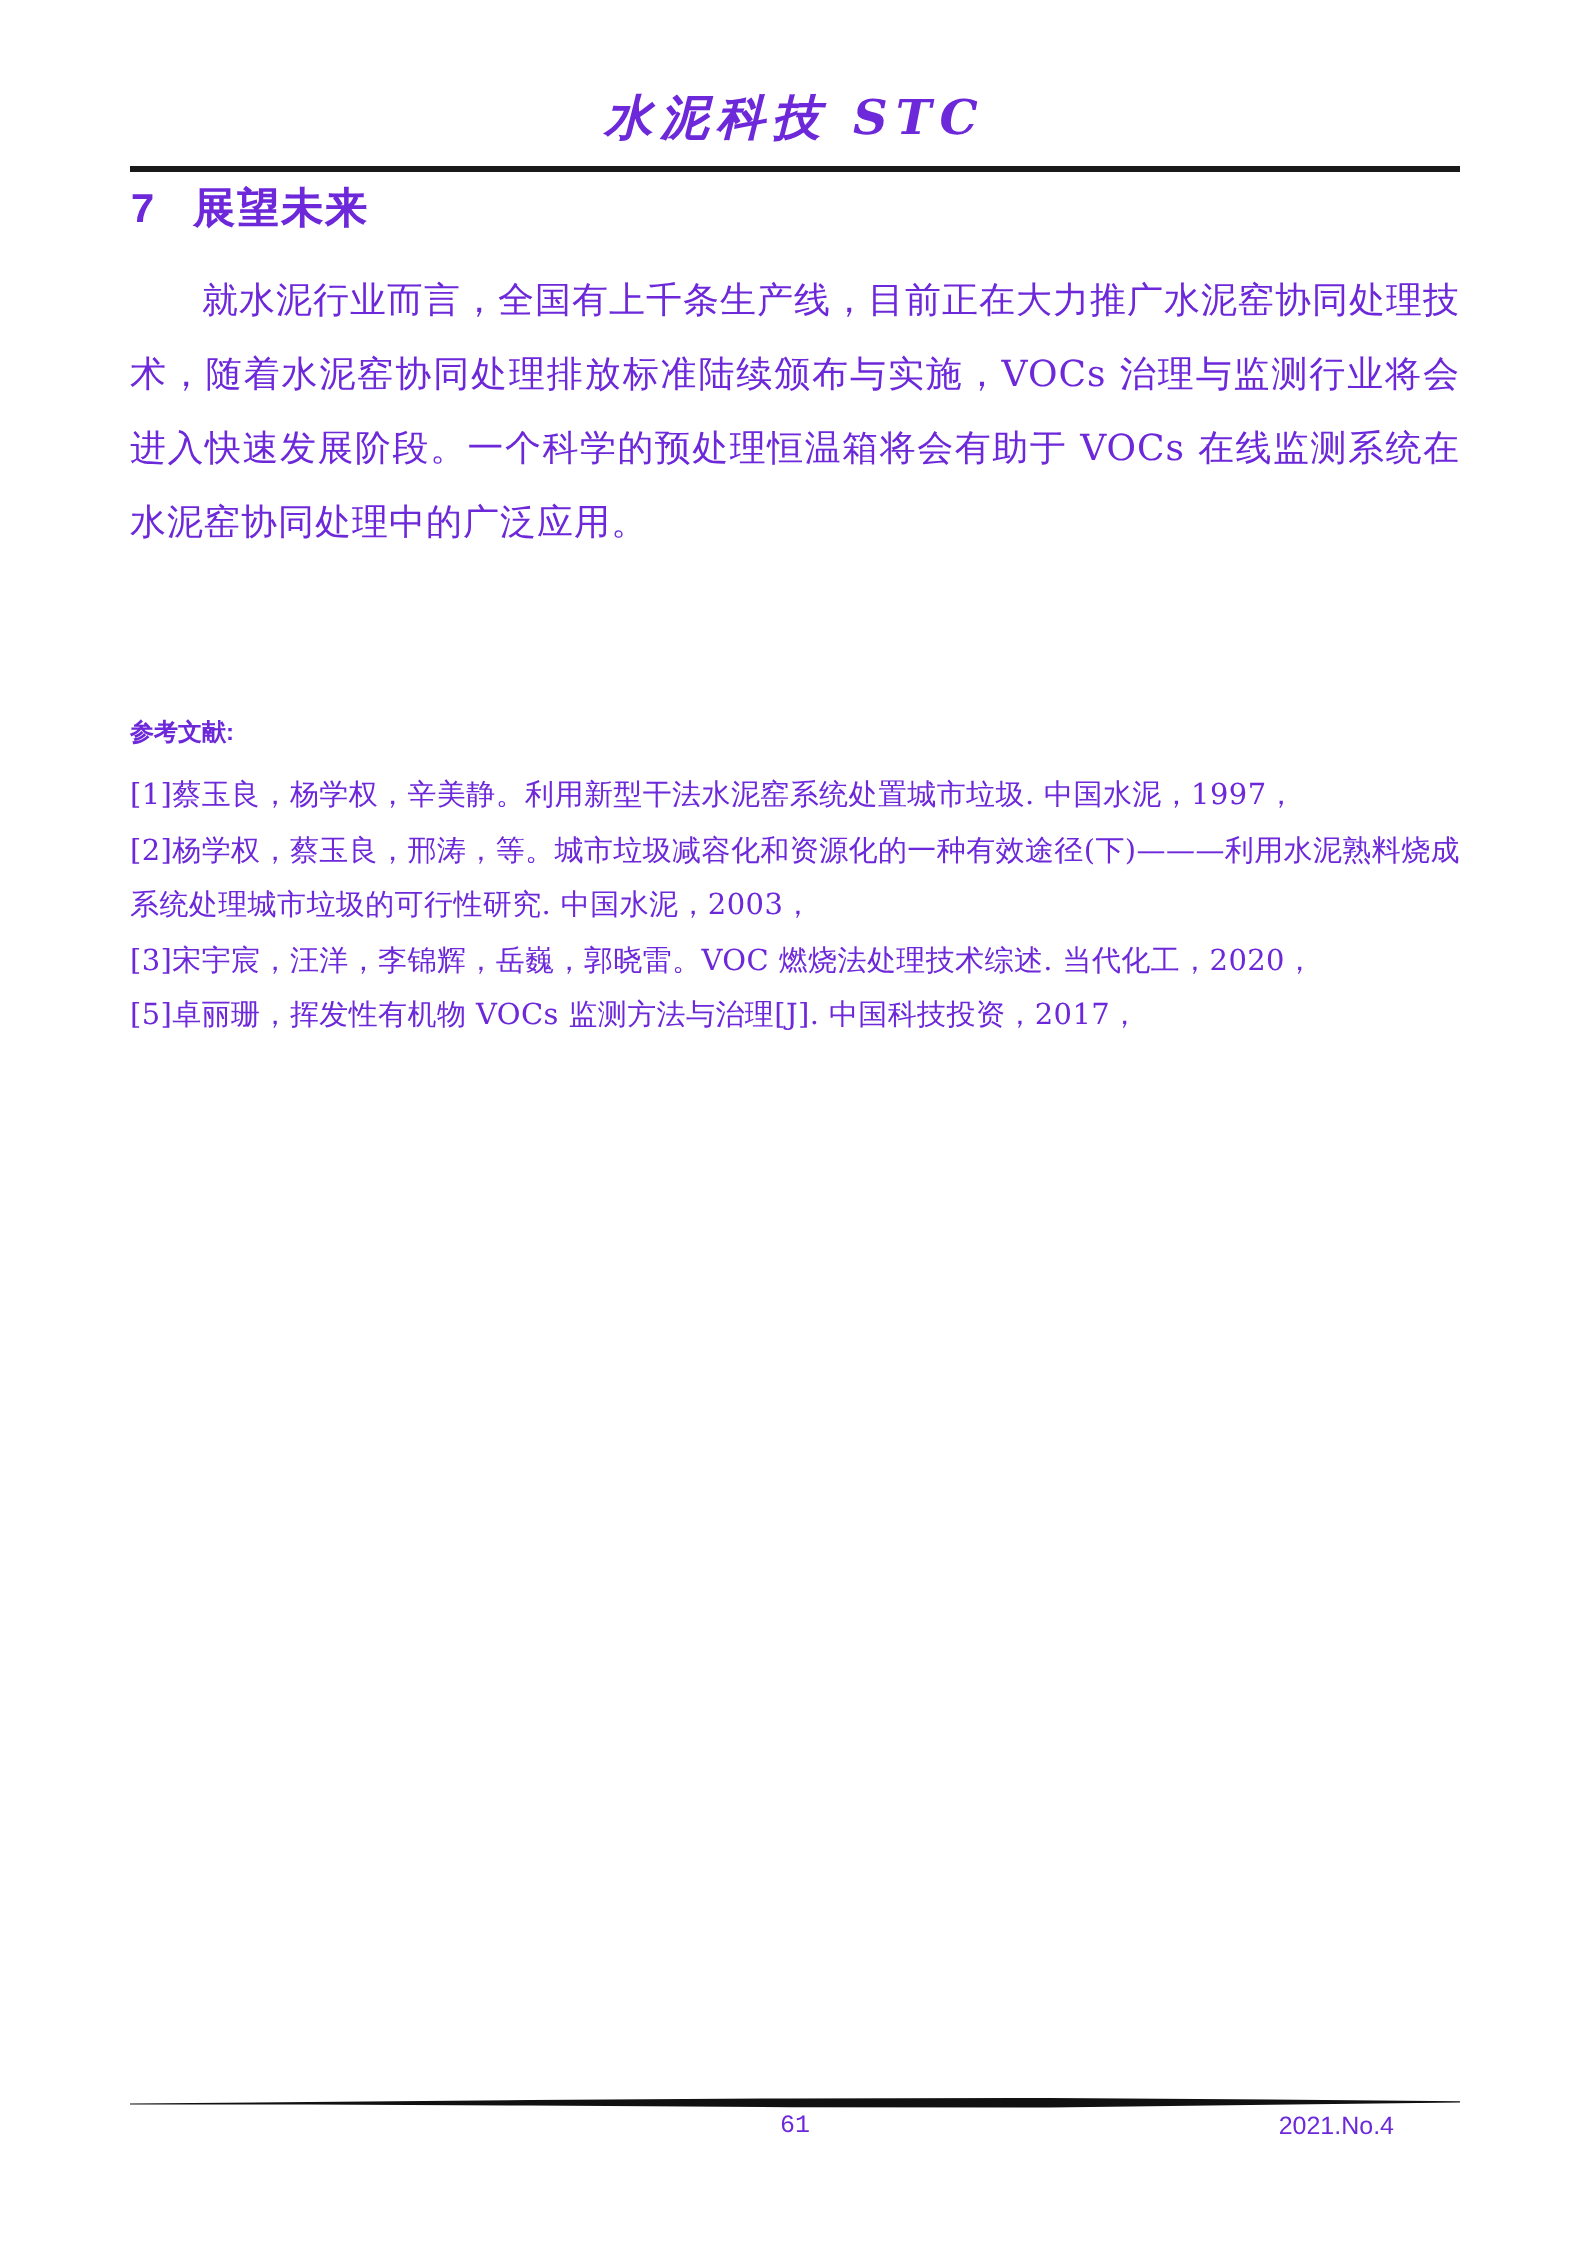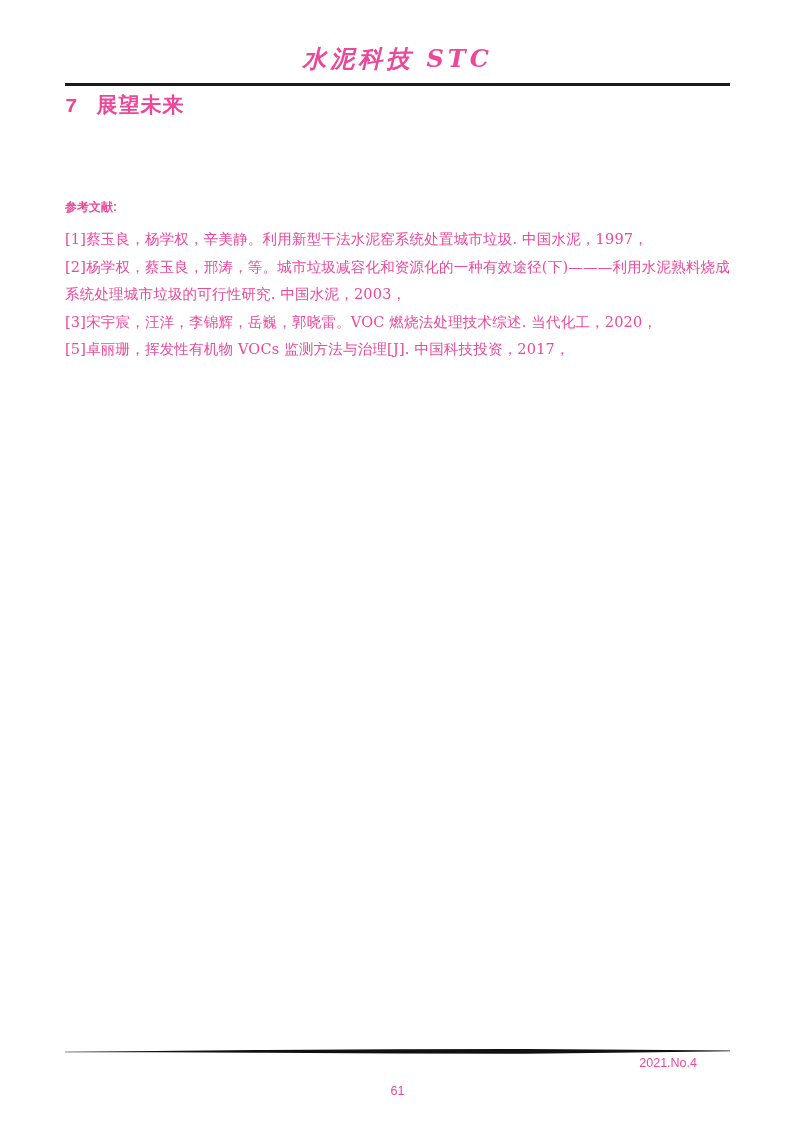--- a/index.html
+++ b/index.html
@@ -5,21 +5,21 @@
   html, body {
     margin: 0;
     padding: 0;
     background: #ffffff;
   }
   .page {
     position: relative;
     width: 793px;
     height: 1122px;
     background: #ffffff;
-    color: #ec4899;
+    color: #6d28d9;
     font-family: "DejaVu Serif", "Liberation Serif", serif;
     overflow: hidden;
   }
   .content {
     position: absolute;
     left: 65px;
     top: 42px;
     width: 665px;
   }
   .journal-header {
@@ -75,23 +75,22 @@
     top: 1048px;
     width: 665px;
     height: 9px;
   }
   .footer-page-number {
     position: absolute;
     left: 65px;
     top: 1056px;
     width: 665px;
     text-align: center;
-    font-family: Liberation Sans, sans-serif;
+    font-family: Liberation Mono, monospace;
     font-size: 12.5px;
-    margin-top: 28px;
   }
   .footer-issue {
     position: absolute;
     top: 1056px;
     right: 96px;
     font-family: "Liberation Sans", "DejaVu Sans", sans-serif;
     font-size: 12.5px;
   }
 </style>
 </head>
@@ -99,20 +98,21 @@
 
 <div class="page">
   <div class="content">
 
     <div class="journal-header">水泥科技 STC</div>
 
     <div class="section-heading">
       <span class="section-number">7</span><span>展望未来</span>
     </div>
 
+    <div class="body-paragraph">就水泥行业而言，全国有上千条生产线，目前正在大力推广水泥窑协同处理技术，随着水泥窑协同处理排放标准陆续颁布与实施，VOCs 治理与监测行业将会进入快速发展阶段。一个科学的预处理恒温箱将会有助于 VOCs 在线监测系统在水泥窑协同处理中的广泛应用。</div>
 
     <div class="refs-heading">参考文献:</div>
 
     <div class="refs-list">
       <div class="ref-item">[1]蔡玉良，杨学权，辛美静。利用新型干法水泥窑系统处置城市垃圾. 中国水泥，1997，</div>
       <div class="ref-item">[2]杨学权，蔡玉良，邢涛，等。城市垃圾减容化和资源化的一种有效途径(下)———利用水泥熟料烧成系统处理城市垃圾的可行性研究. 中国水泥，2003，</div>
       <div class="ref-item">[3]宋宇宸，汪洋，李锦辉，岳巍，郭晓雷。VOC 燃烧法处理技术综述. 当代化工，2020，</div>
       <div class="ref-item">[5]卓丽珊，挥发性有机物 VOCs 监测方法与治理[J]. 中国科技投资，2017，</div>
     </div>
 

